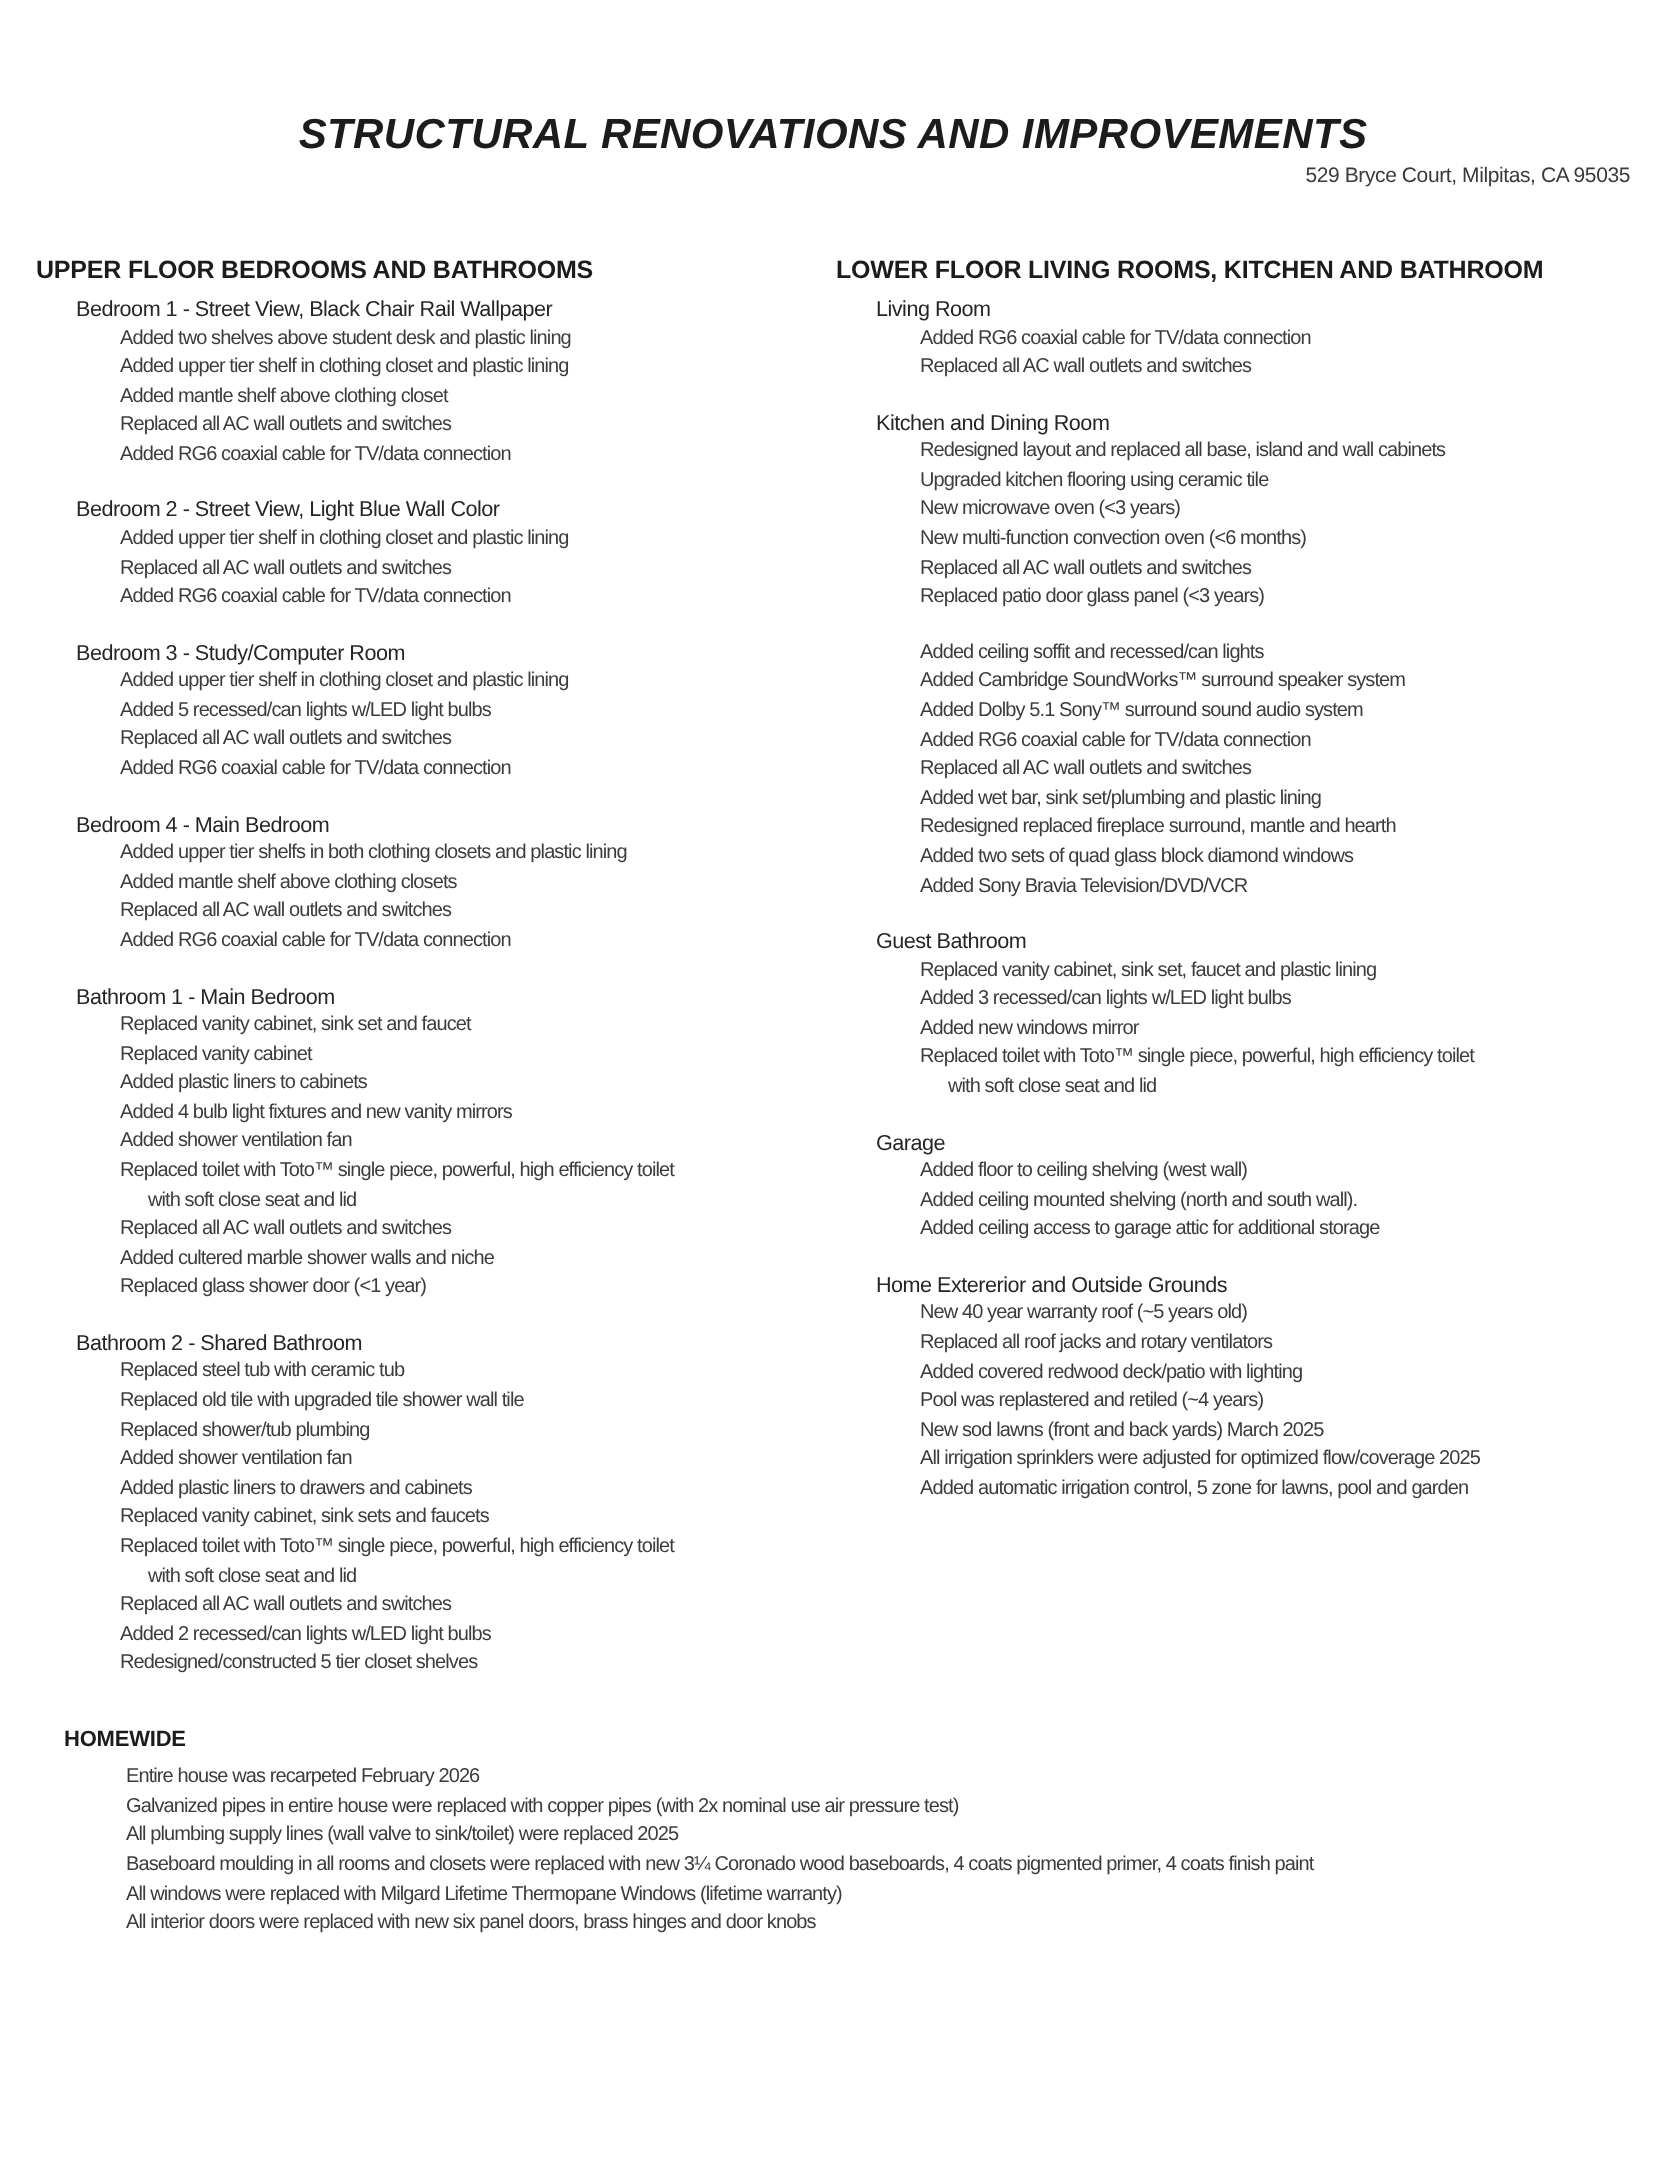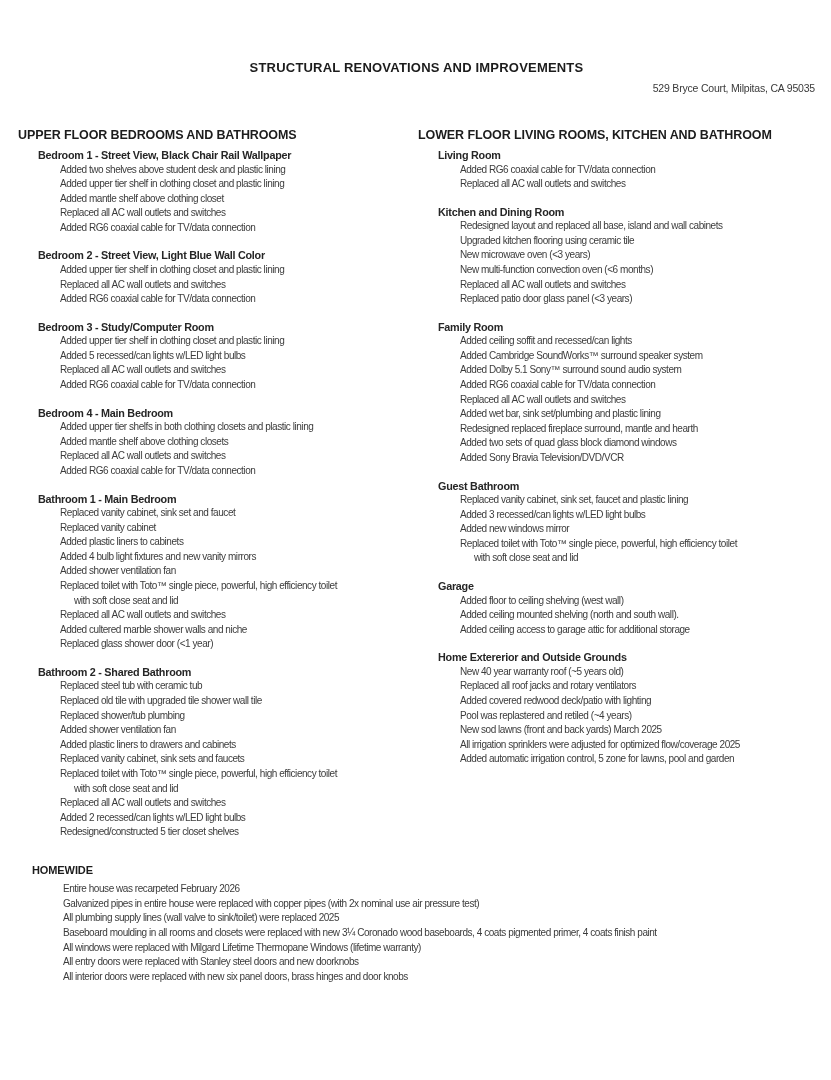--- a/index.html
+++ b/index.html
@@ -10,25 +10,26 @@
     margin: 0 auto;
     background: #ffffff;
     box-sizing: border-box;
     padding: 58px 16px 0 18px;
     font-family: "Liberation Sans", sans-serif;
     color: #333333;
     overflow: hidden;
   }
   .doc-title {
     text-align: center;
-    font-size: 13px;
+    font-size: 21px;
     font-weight: bold;
     color: #1c1c1c;
     letter-spacing: 0.2px;
     line-height: 19px;
+    font-style: italic;
   }
   .doc-subtitle {
     text-align: right;
     font-size: 10.5px;
     color: #3a3a3a;
     letter-spacing: -0.2px;
     margin-top: 5px;
     line-height: 13px;
   }
   .columns {
@@ -43,21 +44,21 @@
     font-weight: bold;
     color: #1c1c1c;
     letter-spacing: -0.1px;
     line-height: 16px;
     white-space: nowrap;
   }
   .section { margin-top: 13px; }
   .section:first-of-type { margin-top: 5px; }
   .section-title {
     font-size: 10.8px;
-    font-weight: bold;
+    font-weight: normal;
     color: #262626;
     letter-spacing: -0.25px;
     line-height: 14.5px;
     padding-left: 20px;
     white-space: nowrap;
   }
   .item {
     font-size: 10px;
     color: #3c3c3c;
     letter-spacing: -0.45px;
@@ -158,21 +159,20 @@
           <div class="section">
             <div class="section-title">Kitchen and Dining Room</div>
             <div class="item">Redesigned layout and replaced all base, island and wall cabinets</div>
             <div class="item">Upgraded kitchen flooring using ceramic tile</div>
             <div class="item">New microwave oven (&lt;3 years)</div>
             <div class="item">New multi-function convection oven (&lt;6 months)</div>
             <div class="item">Replaced all AC wall outlets and switches</div>
             <div class="item">Replaced patio door glass panel (&lt;3 years)</div>
           </div>
           <div class="section">
-            <div class="section-title">Family Room</div>
             <div class="item">Added ceiling soffit and recessed/can lights</div>
             <div class="item">Added Cambridge SoundWorks™ surround speaker system</div>
             <div class="item">Added Dolby 5.1 Sony™ surround sound audio system</div>
             <div class="item">Added RG6 coaxial cable for TV/data connection</div>
             <div class="item">Replaced all AC wall outlets and switches</div>
             <div class="item">Added wet bar, sink set/plumbing and plastic lining</div>
             <div class="item">Redesigned replaced fireplace surround, mantle and hearth</div>
             <div class="item">Added two sets of quad glass block diamond windows</div>
             <div class="item">Added Sony Bravia Television/DVD/VCR</div>
           </div>
@@ -205,17 +205,16 @@
   </div>
 
   <div class="homewide">
     <div class="homewide-header">HOMEWIDE</div>
     <div id="homewide-items" class="homewide-items">
         <div class="item">Entire house was recarpeted February 2026</div>
         <div class="item">Galvanized pipes in entire house were replaced with copper pipes (with 2x nominal use air pressure test)</div>
         <div class="item">All plumbing supply lines (wall valve to sink/toilet) were replaced 2025</div>
         <div class="item">Baseboard moulding in all rooms and closets were replaced with new 3¼ Coronado wood baseboards, 4 coats pigmented primer, 4 coats finish paint</div>
         <div class="item">All windows were replaced with Milgard Lifetime Thermopane Windows (lifetime warranty)</div>
-        <div class="item">All entry doors were replaced with Stanley steel doors and new doorknobs</div>
         <div class="item">All interior doors were replaced with new six panel doors, brass hinges and door knobs</div>
       </div>
   </div>
 </div>
 
 </body></html>

